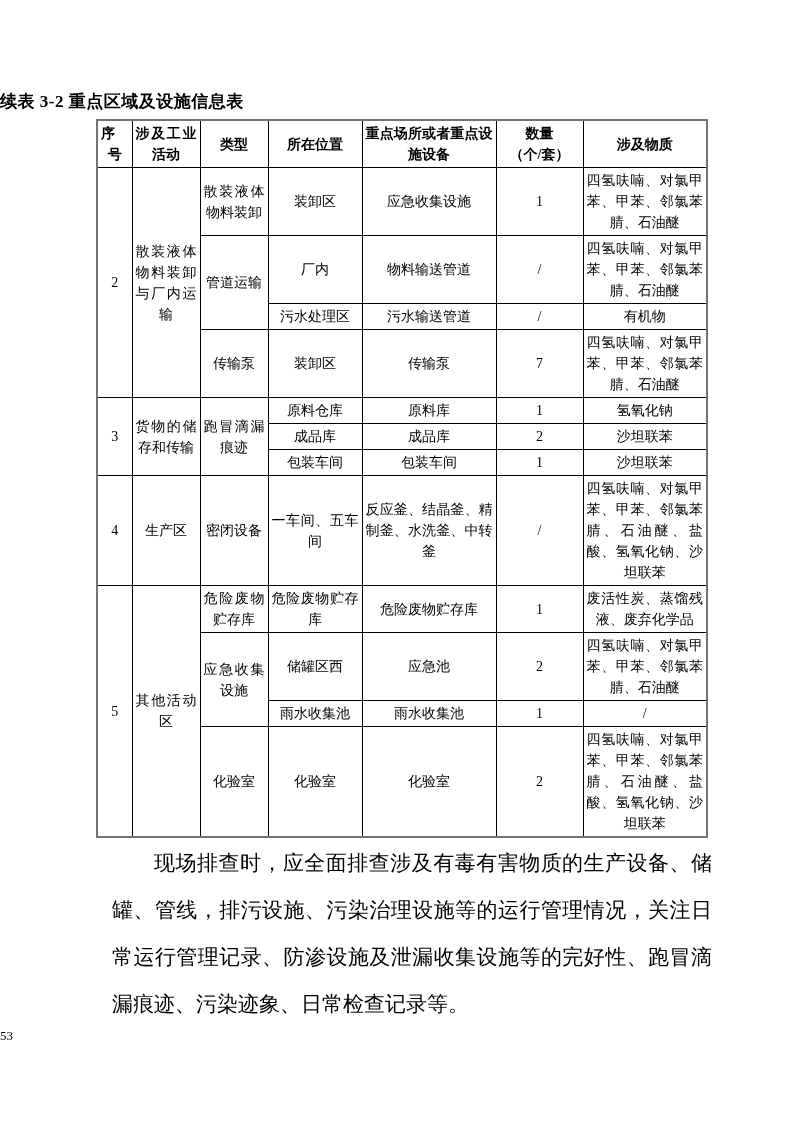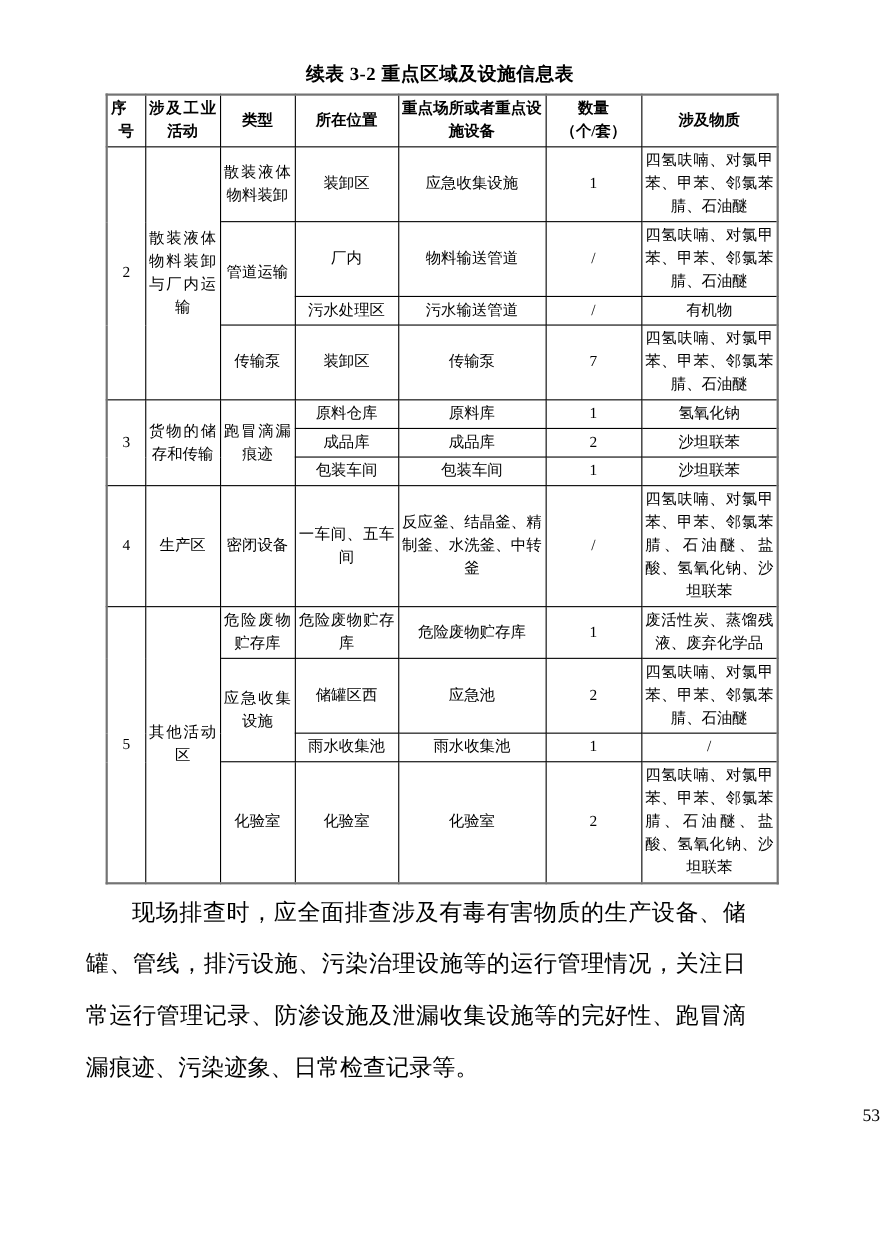--- a/index.html
+++ b/index.html
@@ -7,22 +7,22 @@
     position: relative;
     width: 800px;
     height: 1131px;
     background: #ffffff;
     color: #000000;
     font-family: "Liberation Serif", "DejaVu Serif", serif;
     box-sizing: border-box;
     overflow: hidden;
   }
   .doc-title {
-    padding-top: 56px;
-    text-align: center;
+    padding-top: 90px;
+    text-align: left;
     font-size: 17px;
     font-weight: bold;
     letter-spacing: 0.5px;
   }
   table.info-table {
     border-collapse: collapse;
     table-layout: fixed;
     width: 610px;
     margin: 6px 0 0 96px;
     border: 2px solid #737373;
@@ -38,31 +38,31 @@
     word-break: break-all;
     overflow-wrap: break-word;
   }
   .info-table th { font-weight: bold; }
   .sec-heading {
     margin: 16px 0 0 112px;
     font-size: 22px;
     font-weight: bold;
   }
   .para {
-    margin: 2px 0 0 78px;
+    margin: 2px 0 0 112px;
     width: 600px;
     font-size: 21px;
     line-height: 47px;
     text-align: justify;
     text-indent: 42px;
   }
   .page-num {
-    margin-top: 12px;
-    text-align: right;
-    font-size: 16px;
+    margin-top: 0;
+    text-align: left;
+    font-size: 13px;
   }
 </style>
 </head>
 <body>
 
 <div class="page">
 
   <div class="doc-title">续表 3-2 重点区域及设施信息表</div>
 
   <table class="info-table">

